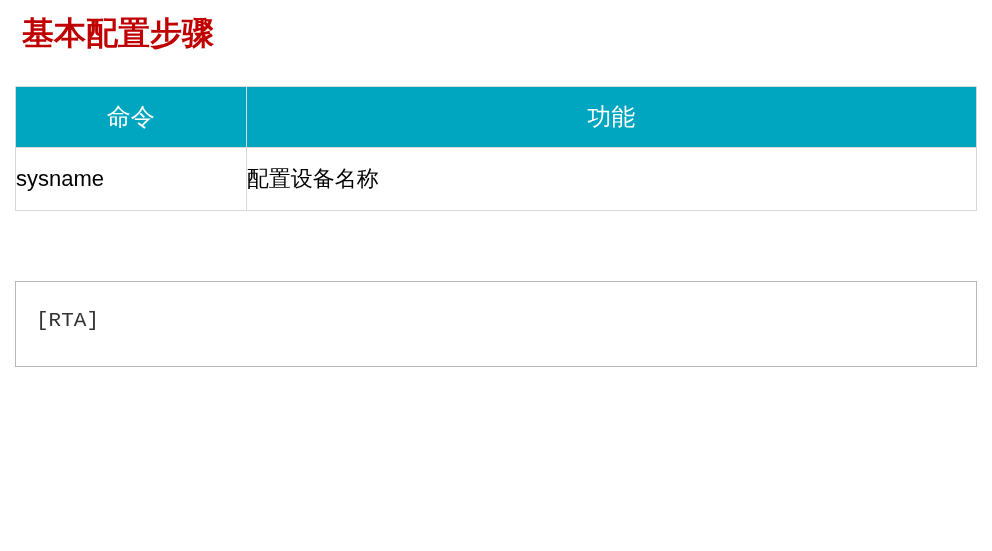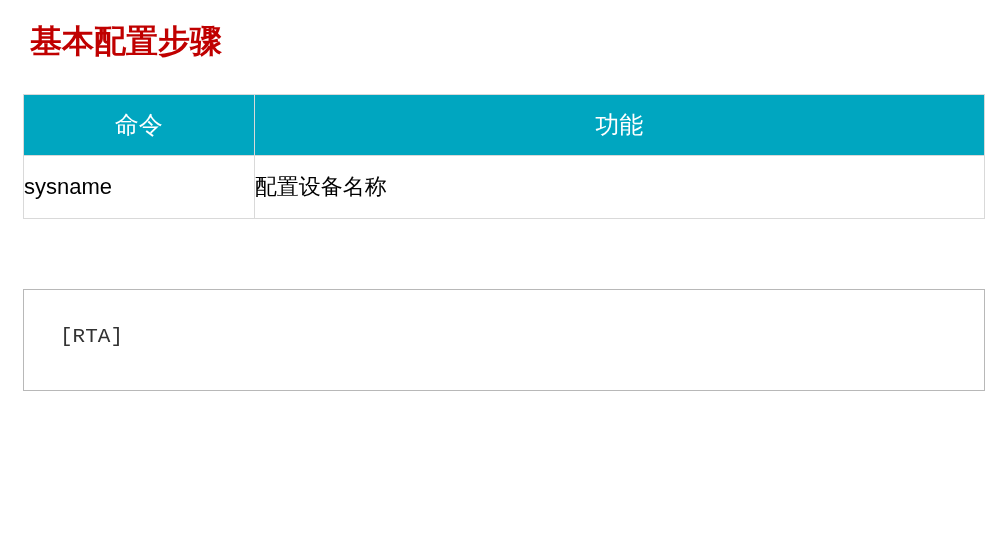--- a/index.html
+++ b/index.html
@@ -1,17 +1,17 @@
 <!DOCTYPE html>
 <html><head>
   <meta charset="utf-8">
   <style>
     * {
       margin: 0;
-      padding: 8px;
+      padding: 0;
       box-sizing: border-box;
     }
     body {
       font-family: "Microsoft YaHei", "SimSun", Arial, sans-serif;
       background: #ffffff;
       width: 992px;
       height: 551px;
       padding: 0;
     }
     .page-title {

